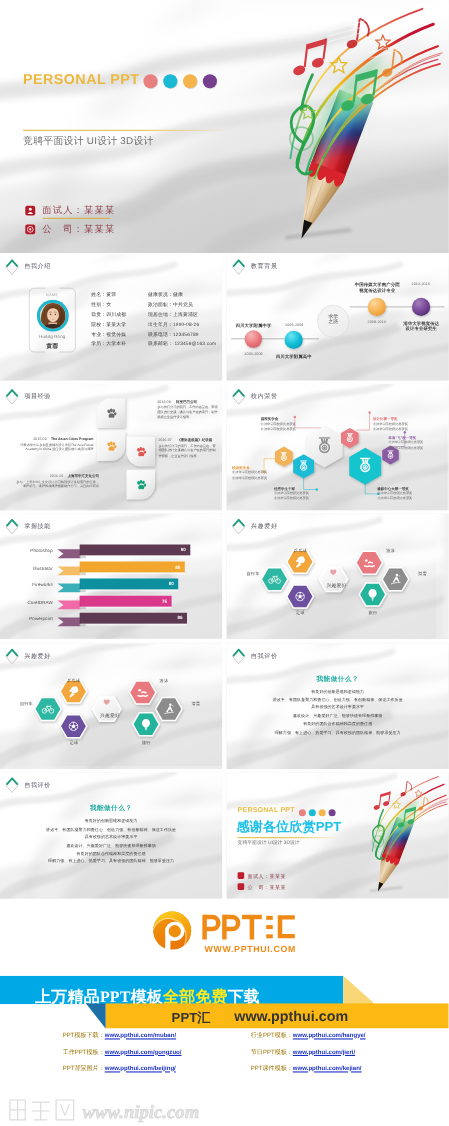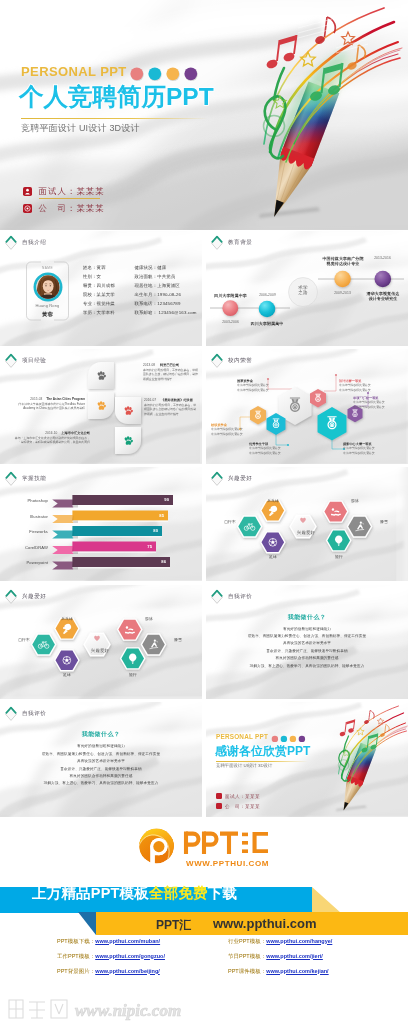--- a/index.html
+++ b/index.html
@@ -124,21 +124,21 @@
   .ed.t2{left:38px;top:90px;width:46px;font-weight:bold;}
   .ed.t3{left:114px;top:25px;width:46px;font-weight:bold;}
   .ed.y3{left:117px;top:60px;width:39px;font-size:3.3px;color:#666;}
   .ed.y4{left:157px;top:25px;width:39px;font-size:3.3px;color:#666;}
   .ed.t4{left:154px;top:60px;width:46px;font-weight:bold;}
 
   
   .footer{position:absolute;left:0;top:819.5px;width:408px;height:204.5px;background:#fff;}
   .logowrap{position:absolute;left:138px;top:6px;width:146px;height:44px;}
   .bluebar{position:absolute;left:0;top:67px;width:408px;height:26px;}
-  .bbtxt{position:absolute;left:0;top:59px;width:408px;height:26px;}
+  .bbtxt{position:absolute;left:0;top:72px;width:408px;height:26px;font-family:Liberation Serif, serif;}
   .bbtxt .t{position:absolute;left:32px;top:5px;font-size:14.5px;font-weight:bold;letter-spacing:.2px;color:#fff;white-space:nowrap;}
   .bbtxt .hl{color:#ffe91a;}
   .ylwbar{position:absolute;left:0;top:92px;width:408px;height:23px;}
   .ybtxt{position:absolute;left:0;top:92px;width:408px;height:23px;}
   .ybtxt .a{position:absolute;left:156px;top:5px;font-size:12px;font-weight:bold;color:#333;}
   .ybtxt .b{position:absolute;left:213px;top:4px;font-size:13px;font-weight:bold;color:#333;}
 
   .links{position:absolute;left:0;top:118px;width:408px;}
   .lrow{position:relative;height:15px;}
   .lk{position:absolute;font-size:5.5px;white-space:nowrap;top:0;}
@@ -539,21 +539,20 @@
             <circle cx="26.3" cy="10.6" r="6.5" fill="#888"></circle>
             <circle cx="44.3" cy="10.6" r="6.5" fill="#888"></circle>
             <circle cx="62.3" cy="10.6" r="6.5" fill="#888"></circle>
           </g>
         <circle cx="7.8" cy="9.8" r="6.4" fill="#e8807f"></circle>
         <circle cx="25.8" cy="9.8" r="6.4" fill="#1ab9d4"></circle>
         <circle cx="43.8" cy="9.8" r="6.4" fill="#f6b44d"></circle>
         <circle cx="61.8" cy="9.8" r="6.4" fill="#76408f"></circle>
       </svg>
     </div>
-    <div class="title">个人竞聘简历PPT</div>
     <div class="rule"></div>
     <div class="sub">竞聘平面设计  UI设计  3D设计</div>
     <div class="meta">
       <div class="mrow">
         <span class="ic">
           <svg width="7" height="7" viewBox="0 0 9 9">
               <circle cx="4.5" cy="2.8" r="1.7" fill="#fff"></circle>
               <path d="M1.5,8.4 C1.5,5.6 7.5,5.6 7.5,8.4 Z" fill="#fff"></path>
             </svg>
         </span>

